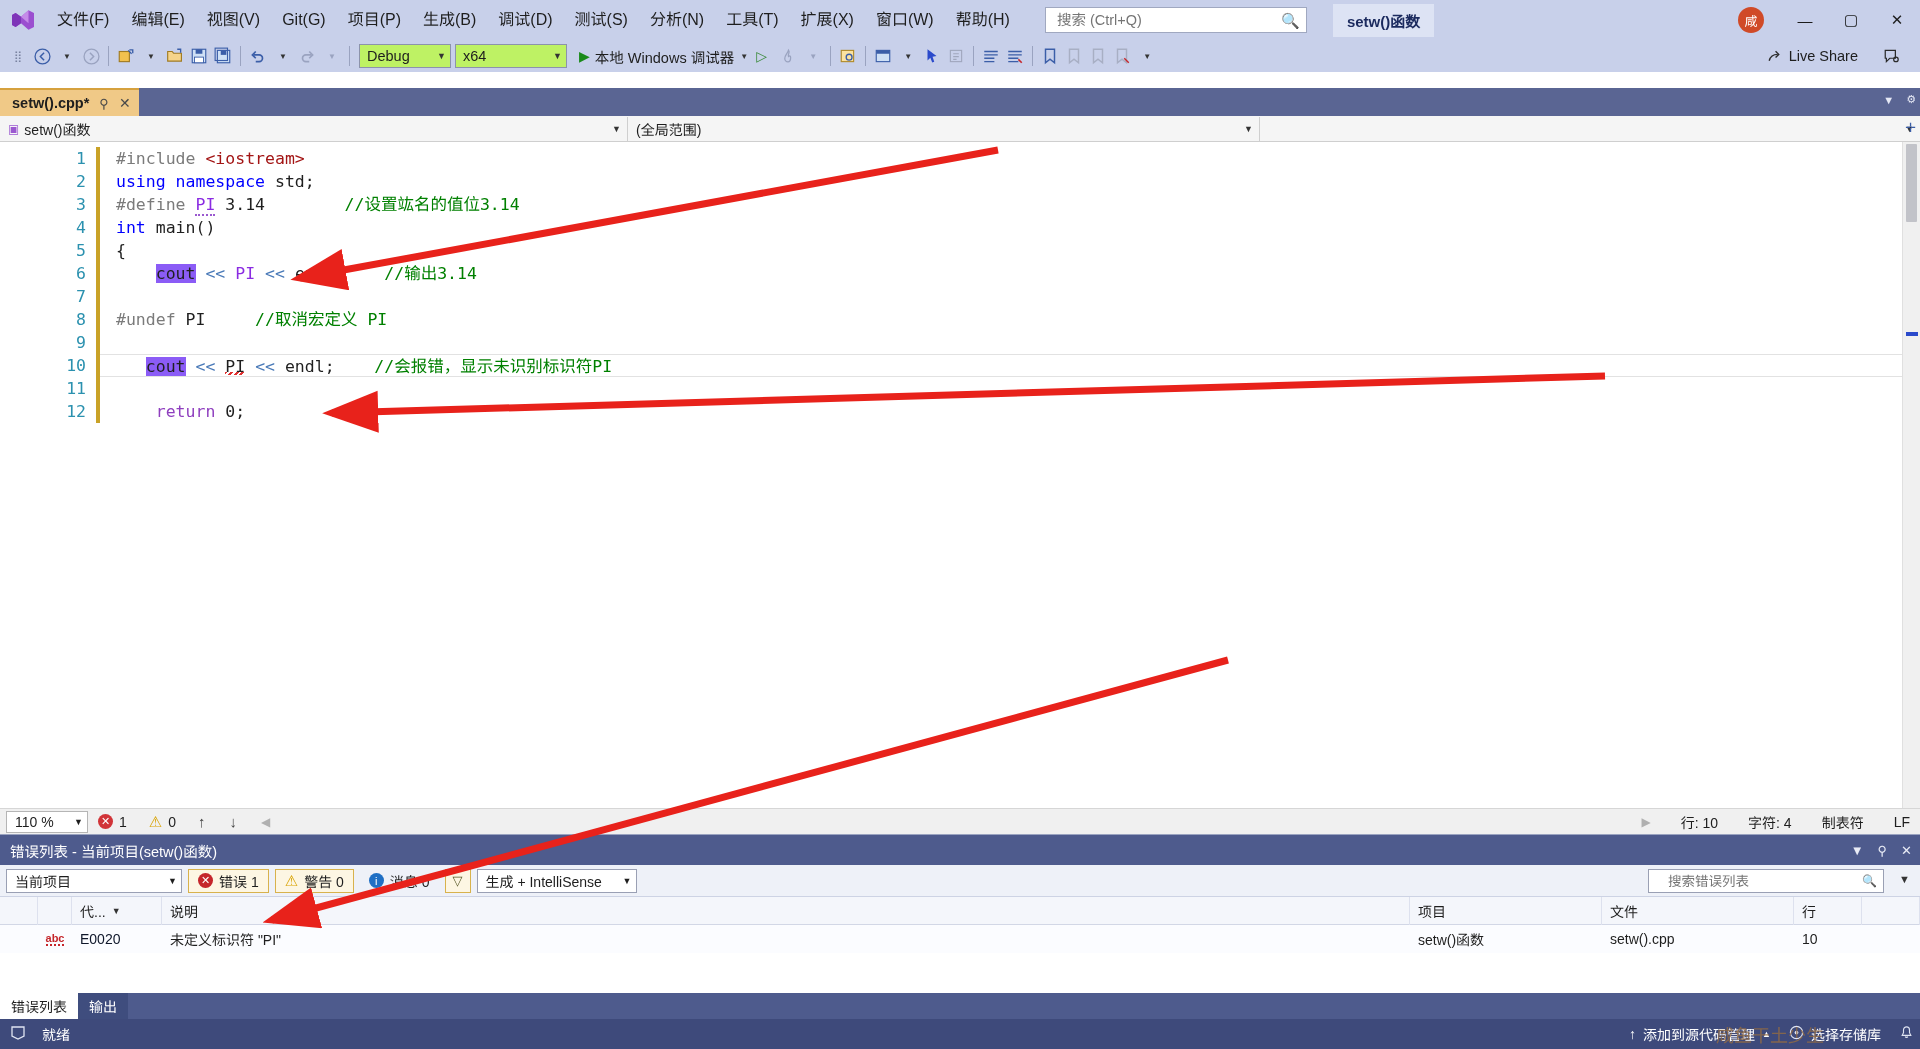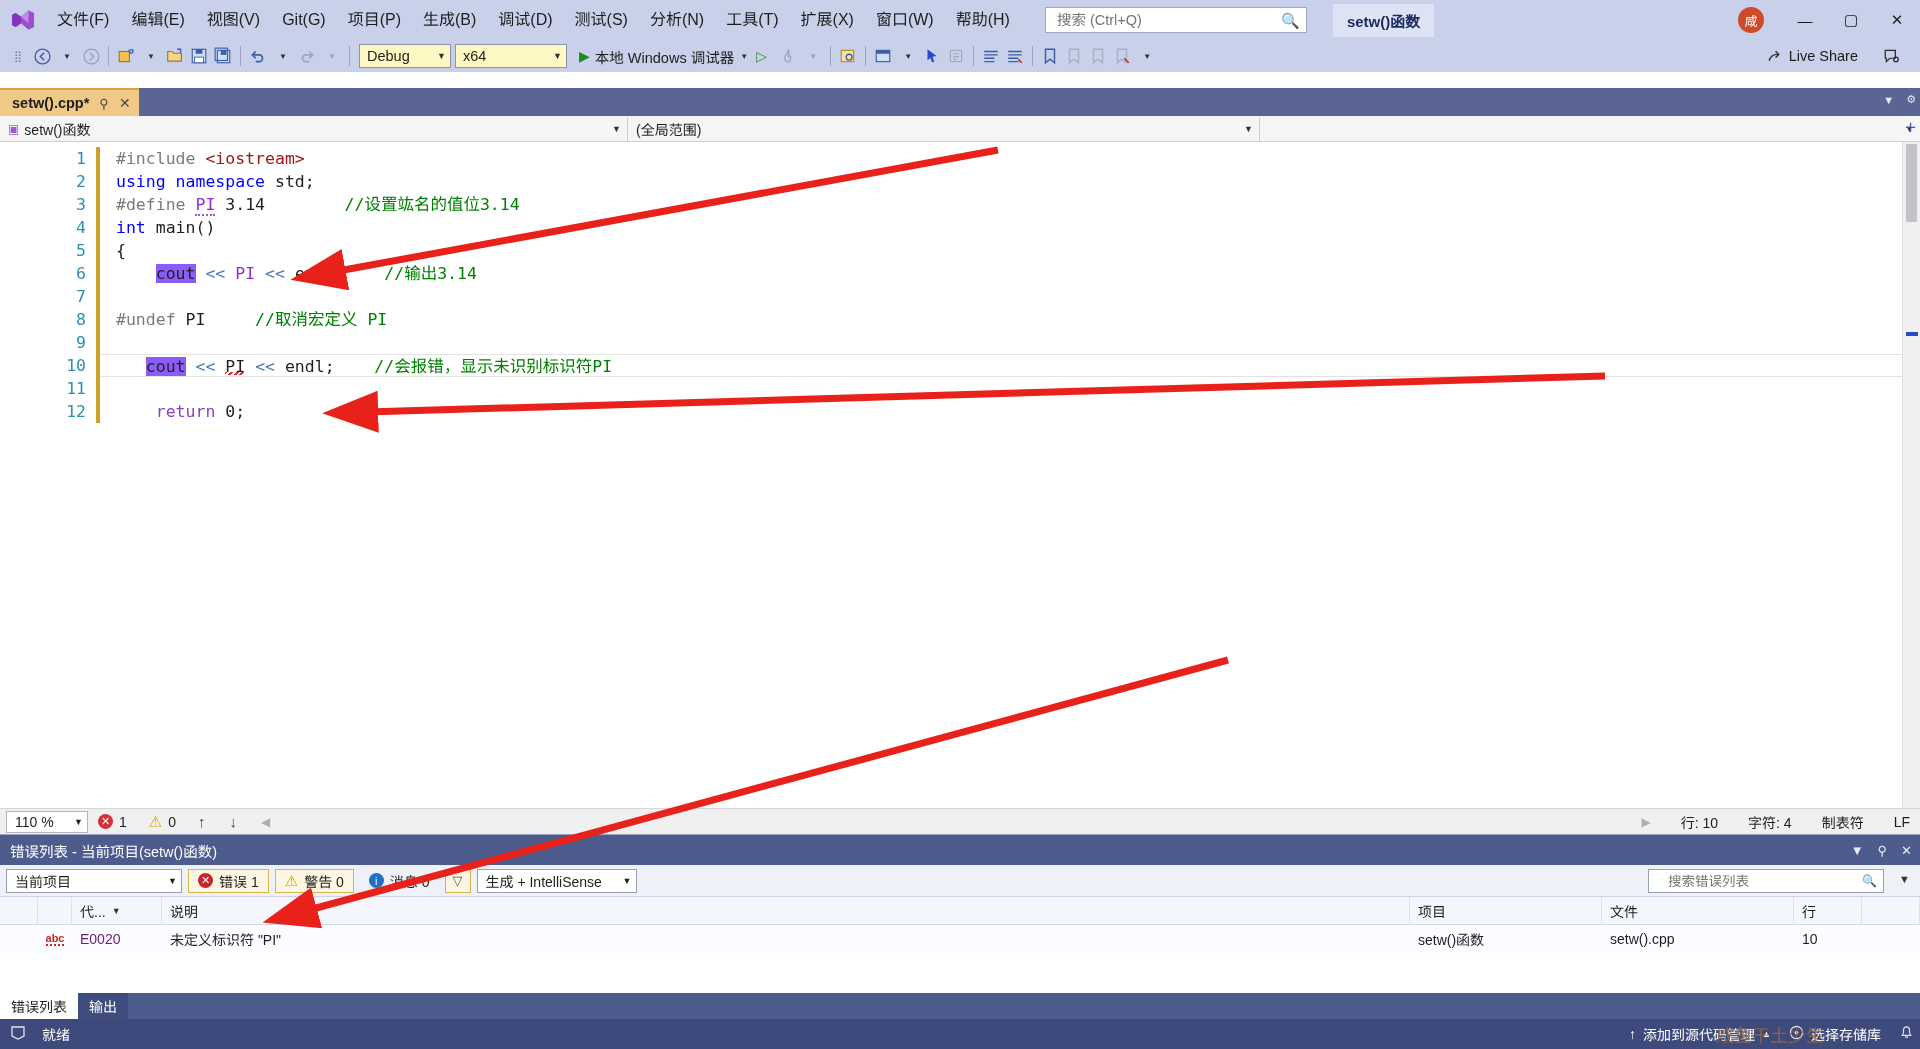--- a/index.html
+++ b/index.html
@@ -104,21 +104,21 @@
     padding: 0 3px;
     color: #2a4a8a; font-size: 15px;
   }
   .tb-sep {
     width: 1px; height: 20px; background: #9aa3c0; margin: 0 5px;
   }
   .caret { font-size: 8px; color: #333; margin-left: 1px; }
   .combo {
     height: 24px;
     border: 1px solid #8c93ab;
-    background: #fef9c3;
+    background: #bef264;
     display: flex; align-items: center;
     padding: 0 4px 0 7px;
     font-size: 14.5px; color: #1e1e1e;
     margin-left: 4px;
   }
   .combo .cv { flex: 1; white-space: nowrap; overflow: hidden; }
   .combo .ca { font-size: 9px; color: #333; padding-left: 8px; }
   .run-btn {
     display: flex; align-items: center;
     height: 26px; padding: 0 4px;
@@ -396,21 +396,21 @@
   }
   .td { height: 28px; display: flex; align-items: center; padding: 0 8px; white-space: nowrap; overflow: hidden; }
   .c-gutter  { width: 38px; justify-content: center; }
   .c-ico     { width: 34px; justify-content: center; }
   .c-code    { width: 90px; }
   .c-desc    { flex: 1; }
   .c-proj    { width: 192px; }
   .c-file    { width: 192px; }
   .c-line    { width: 68px; }
   .c-sup     { width: 58px; }
-  .code-link { color: #701a75; }
+  .code-link { color: #0f172a; }
   .abc-ico { color: #c5262b; font-size: 11px; font-weight: bold; border-bottom: 2px dotted #c5262b; }
   .sort-caret { font-size: 9px; margin-left: 6px; color: #333; }
 
   
   .panel-tabs {
     height: 26px; flex: 0 0 26px;
     background: #4e5b8d;
     display: flex; align-items: flex-end;
   }
   .ptab {

